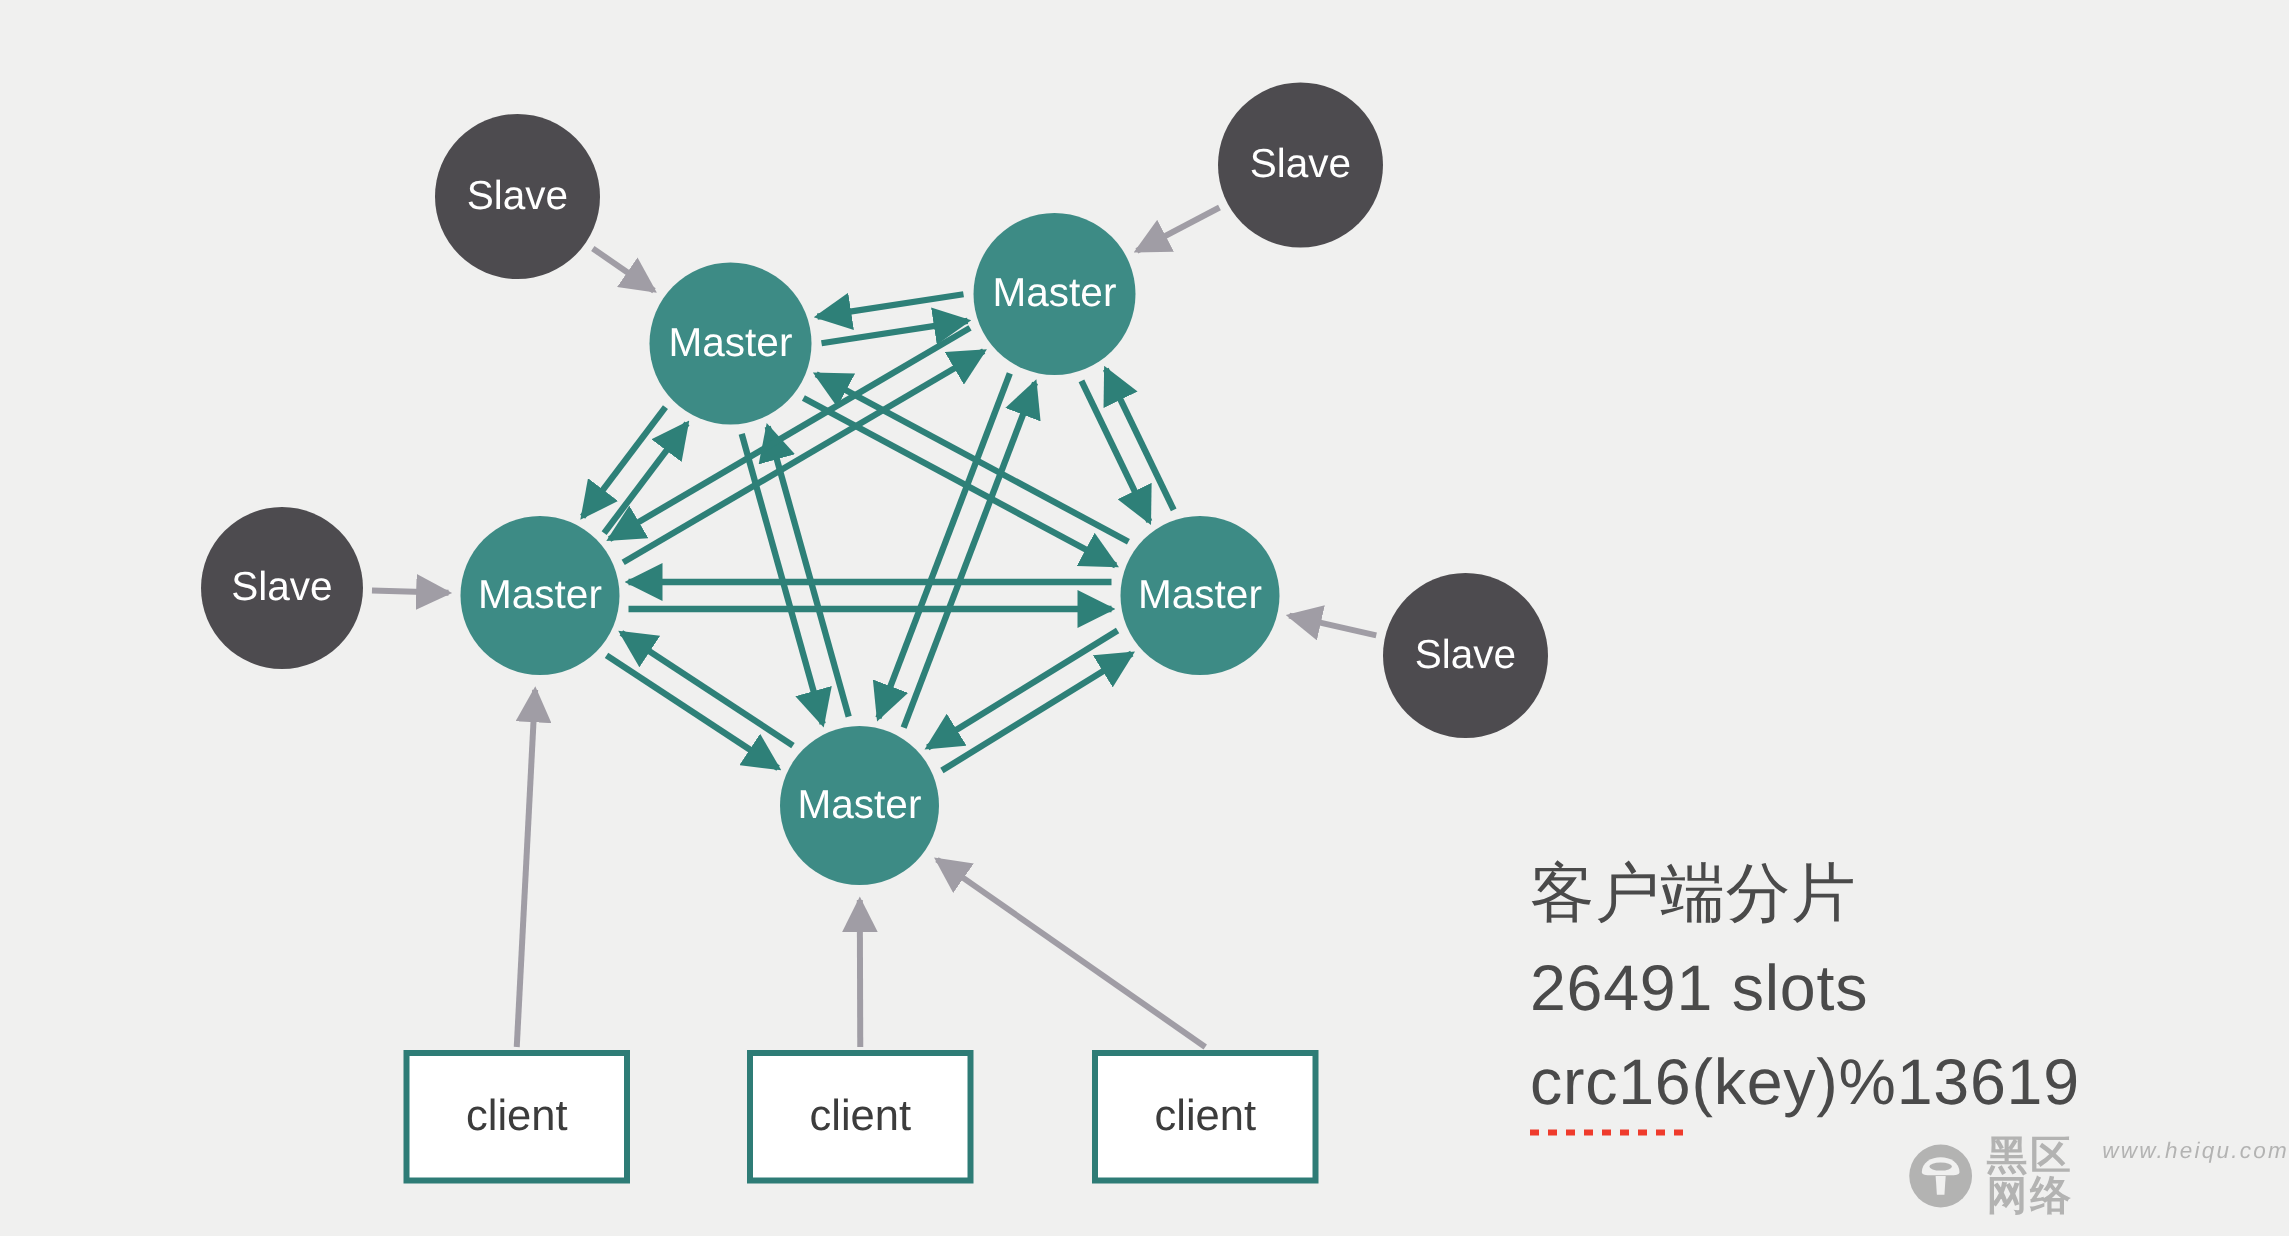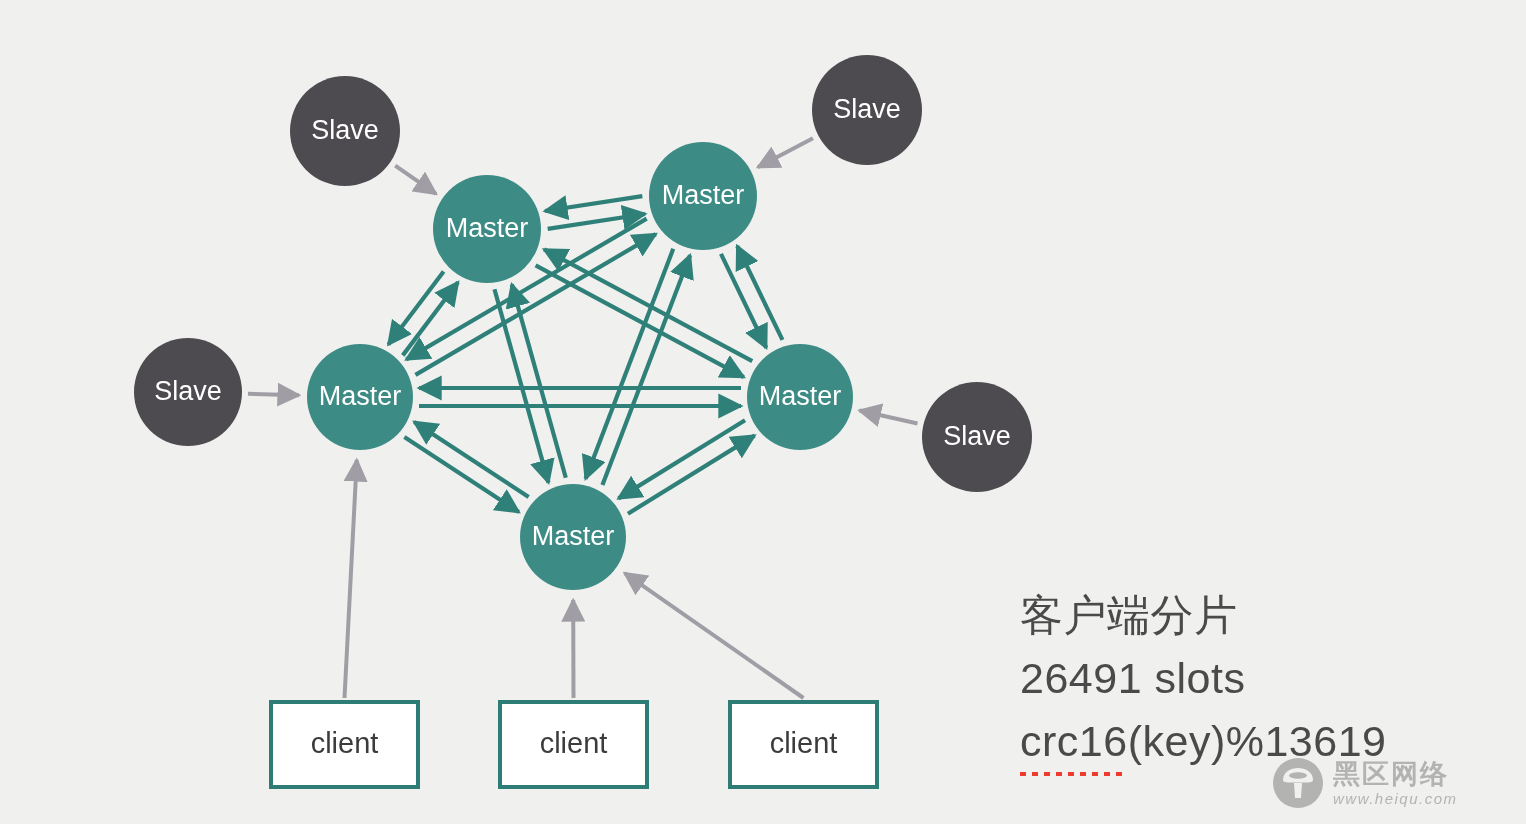--- a/index.html
+++ b/index.html
@@ -58,21 +58,21 @@
     stroke: #a09da5;
     stroke-width: 4;
     fill: none;
   }
   .gray-head { fill: #a09da5; }
 
   
   #textblock {
     position: absolute;
     left: 1020px;
-    top: 584px;
+    top: 565px;
     width: 470px;
   }
   .tb-line {
     color: #4a4a4a;
     font-size: 43px;
     line-height: 63px;
     white-space: nowrap;
     letter-spacing: 0.5px;
   }
   .spell {
@@ -97,21 +97,21 @@
     position: absolute;
     left: 1272px;
     top: 757px;
     display: flex;
     align-items: center;
     gap: 9px;
     opacity: 0.62;
   }
   #watermark .wm-text {
     display: flex;
-    flex-direction: column;
+    flex-direction: row;
     line-height: 1;
   }
   #watermark .wm-cn {
     color: #8e8e8e;
     font-size: 27px;
     font-weight: bold;
     letter-spacing: 2px;
   }
   #watermark .wm-url {
     color: #8e8e8e;

